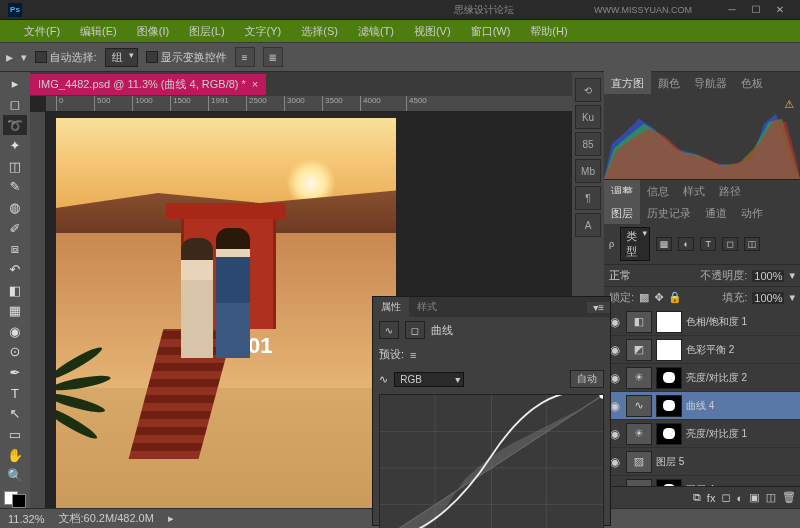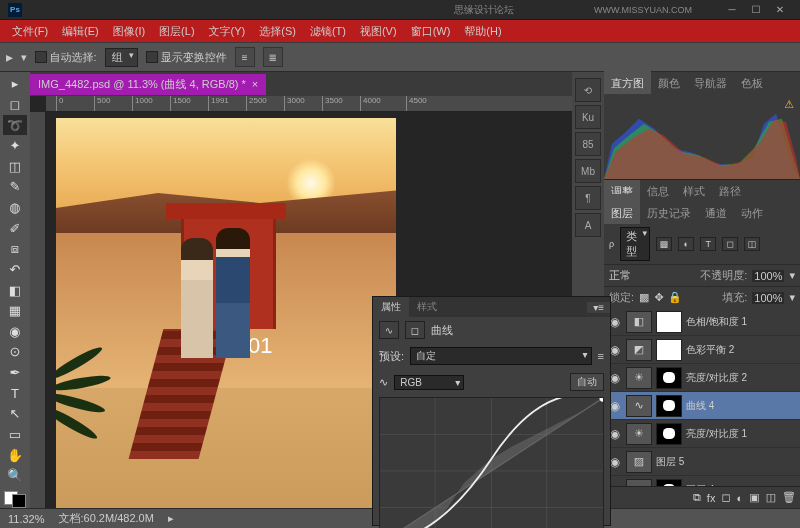--- a/index.html
+++ b/index.html
@@ -2,56 +2,56 @@
 <html><head>
 <meta charset="utf-8">
 <style>
 *{margin:0;padding:0;box-sizing:border-box;font-family:"Microsoft YaHei",sans-serif;font-size:11px;color:#ccc;user-select:none}
 body{background:#464646;width:800px;height:528px;overflow:hidden;position:relative}
 .titlebar{height:20px;background:#2a2a2a;display:flex;align-items:center;padding:0 8px;border-bottom:1px solid #1a1a1a}
 .titlebar .ps-icon{width:14px;height:14px;background:#001c36;color:#5da9dd;font-size:8px;font-weight:bold;display:flex;align-items:center;justify-content:center;margin-right:6px}
 .titlebar .spacer{flex:1}
 .titlebar .watermark{color:#888;font-size:10px;margin-right:80px}
 .titlebar .win-btn{width:24px;height:14px;display:flex;align-items:center;justify-content:center;color:#aaa;font-size:10px}
-.menubar{height:22px;background:#b91c1c;display:flex;align-items:center;padding:0 6px;gap:2px}
+.menubar{height:22px;background:#4d7c0f;display:flex;align-items:center;padding:0 18px;gap:8px}
 .menubar span{padding:2px 6px}
 .optionsbar{height:30px;background:#535353;display:flex;align-items:center;padding:0 6px;gap:8px;border-top:1px solid #3a3a3a;border-bottom:1px solid #2a2a2a}
 .optionsbar .arrow-icon{font-size:14px}
 .optionsbar .checkbox{display:flex;align-items:center;gap:3px}
 .optionsbar .chk{width:12px;height:12px;border:1px solid #222;background:#3a3a3a}
 .optionsbar .dropdown{background:#3a3a3a;border:1px solid #222;padding:1px 14px 1px 6px;position:relative}
 .optionsbar .dropdown:after{content:"▾";position:absolute;right:3px;top:1px;font-size:9px}
 .optionsbar .icon-btn{width:20px;height:20px;background:#4a4a4a;border:1px solid #333;display:flex;align-items:center;justify-content:center;font-size:10px}
 .main{display:flex;height:calc(100% - 72px - 20px)}
 .toolbar{width:30px;background:#535353;display:flex;flex-direction:column;align-items:center;padding-top:2px;gap:1px}
 .toolbar .tool{width:24px;height:20px;display:flex;align-items:center;justify-content:center;font-size:13px;color:#ddd}
 .toolbar .tool.active{background:#2a2a2a}
 .toolbar .swatch{width:22px;height:18px;position:relative;margin-top:4px}
 .toolbar .fg{width:14px;height:14px;background:#fff;border:1px solid #888;position:absolute;top:0;left:0}
 .toolbar .bg{width:14px;height:14px;background:#000;border:1px solid #888;position:absolute;bottom:0;right:0}
 .canvas-area{flex:1;background:#252525;display:flex;flex-direction:column;position:relative}
 .doc-tab{height:24px;background:#3a3a3a;display:flex;align-items:center}
-.doc-tab .tab{background:#a21caf;padding:3px 8px;display:flex;align-items:center;gap:6px;font-size:10px}
+.doc-tab .tab{background:#be185d;padding:3px 8px;display:flex;align-items:center;gap:6px;font-size:10px}
 .doc-tab .tab .close{font-size:11px}
 .ruler-h{height:16px;background:#4a4a4a;border-bottom:1px solid #222;position:relative;margin-left:16px;overflow:hidden}
 .ruler-h .tick{position:absolute;top:0;font-size:8px;color:#aaa;border-left:1px solid #888;padding-left:2px;height:16px}
 .canvas-wrap{flex:1;display:flex}
 .ruler-v{width:16px;background:#4a4a4a;border-right:1px solid #222;position:relative;overflow:hidden}
 .canvas{flex:1;background:#252525;position:relative;overflow:hidden}
 .photo{position:absolute;left:10px;top:6px;width:340px;height:420px;background:linear-gradient(180deg,#f9e4a8 0%,#ffd98a 18%,#e8a860 25%,#8a5838 32%,#8b5a3c 42%,#d4a05a 50%,#e8b878 70%,#d4a66c 100%);overflow:hidden}
 .photo .sky{position:absolute;top:0;left:0;right:0;height:100px;background:linear-gradient(180deg,#f8e09a 0%,#f5c878 40%,#e8a850 100%)}
 .photo .sun{position:absolute;top:40px;right:60px;width:50px;height:50px;background:radial-gradient(circle,#fffae8 0%,#ffe8a0 40%,transparent 70%)}
 .photo .hills{position:absolute;top:70px;left:0;right:0;height:50px;background:linear-gradient(180deg,#8a5030 0%,#6a3820 100%);clip-path:polygon(0 40%,30% 10%,60% 30%,100% 5%,100% 100%,0 100%)}
 .photo .water{position:absolute;top:115px;left:0;right:0;height:170px;background:linear-gradient(180deg,#c88850 0%,#e8b878 100%)}
 .photo .beach{position:absolute;bottom:0;left:0;right:0;height:150px;background:linear-gradient(180deg,#d8a868 0%,#c89858 100%)}
 .photo .tower{position:absolute;top:85px;left:110px;width:120px;height:260px;z-index:3}
 .photo .tower .roof{position:absolute;top:0;left:0;width:120px;height:16px;background:#a82818}
 .photo .tower .cabin{position:absolute;top:16px;left:15px;width:95px;height:110px;background:#b03020;border-left:3px solid #8a2414;border-right:3px solid #8a2414}
 .photo .tower .stairs{position:absolute;top:126px;left:-20px;width:70px;height:130px;background:repeating-linear-gradient(0deg,#903020 0px,#903020 8px,#702010 8px,#702010 16px);transform:skewX(-15deg)}
-.photo .tower .num{position:absolute;top:130px;left:82px;color:#fff;font-size:22px;font-weight:normal}
+.photo .tower .num{position:absolute;top:130px;left:82px;color:#fff;font-size:22px;font-weight:bold}
 .photo .people{position:absolute;top:110px;left:125px;width:80px;height:140px;z-index:4}
 .photo .p1{position:absolute;left:0;top:10px;width:32px;height:120px;background:linear-gradient(180deg,#3a2818 0%,#3a2818 18%,#e8d4b8 18%,#e8d4b8 35%,#d8c4a8 35%,#d8c4a8 100%);border-radius:12px 12px 0 0}
 .photo .p2{position:absolute;left:35px;top:0;width:34px;height:130px;background:linear-gradient(180deg,#2a1808 0%,#2a1808 16%,#e8d4b8 16%,#e8d4b8 22%,#2a4870 22%,#2a4870 58%,#3a5880 58%,#3a5880 100%);border-radius:12px 12px 0 0}
 .photo .palm{position:absolute;bottom:40px;left:-20px;width:90px;height:150px;z-index:5}
 .photo .palm .frond{position:absolute;width:60px;height:10px;background:#1a3010;border-radius:50%}
 .photo .palm .f1{top:10px;left:10px;transform:rotate(-30deg)}
 .photo .palm .f2{top:30px;left:15px;transform:rotate(-10deg)}
 .photo .palm .f3{top:50px;left:10px;transform:rotate(15deg)}
 .photo .palm .f4{top:70px;left:5px;transform:rotate(30deg)}
 .side-strip{width:32px;background:#464646;display:flex;flex-direction:column;align-items:center;padding-top:6px;gap:3px}
@@ -351,21 +351,20 @@
     <div style="flex:1"></div>
       <span style="padding:0 6px">▾≡</span>
   </div>
   <div class="prow">
     <div class="picon">∿</div>
     <div class="picon">◻</div>
     <span>曲线</span>
   </div>
   <div class="prow">
     <span>预设:</span>
-    <div class="pdrop">自定</div>
     <span>≡</span>
   </div>
   <div class="prow">
     <span>∿</span>
     <div class="pdrop" style="flex:0;min-width:70px">RGB</div>
     <div style="flex:1"></div>
     <div class="pbtn">自动</div>
   </div>
   <div class="curve">
     <svg width="100%" height="100%" viewBox="0 0 186 120" preserveAspectRatio="none">

